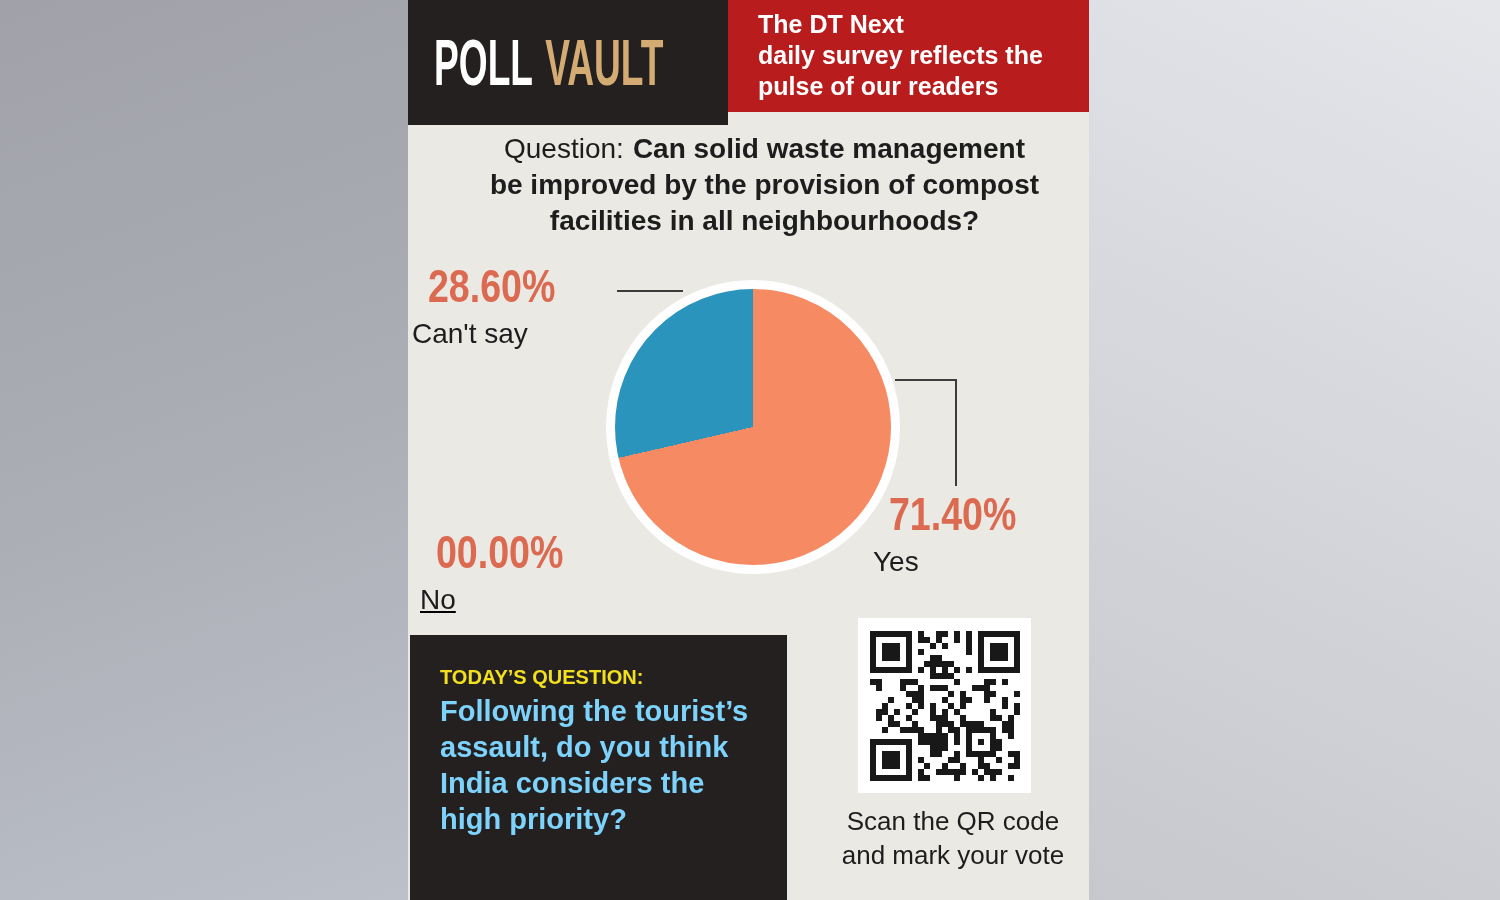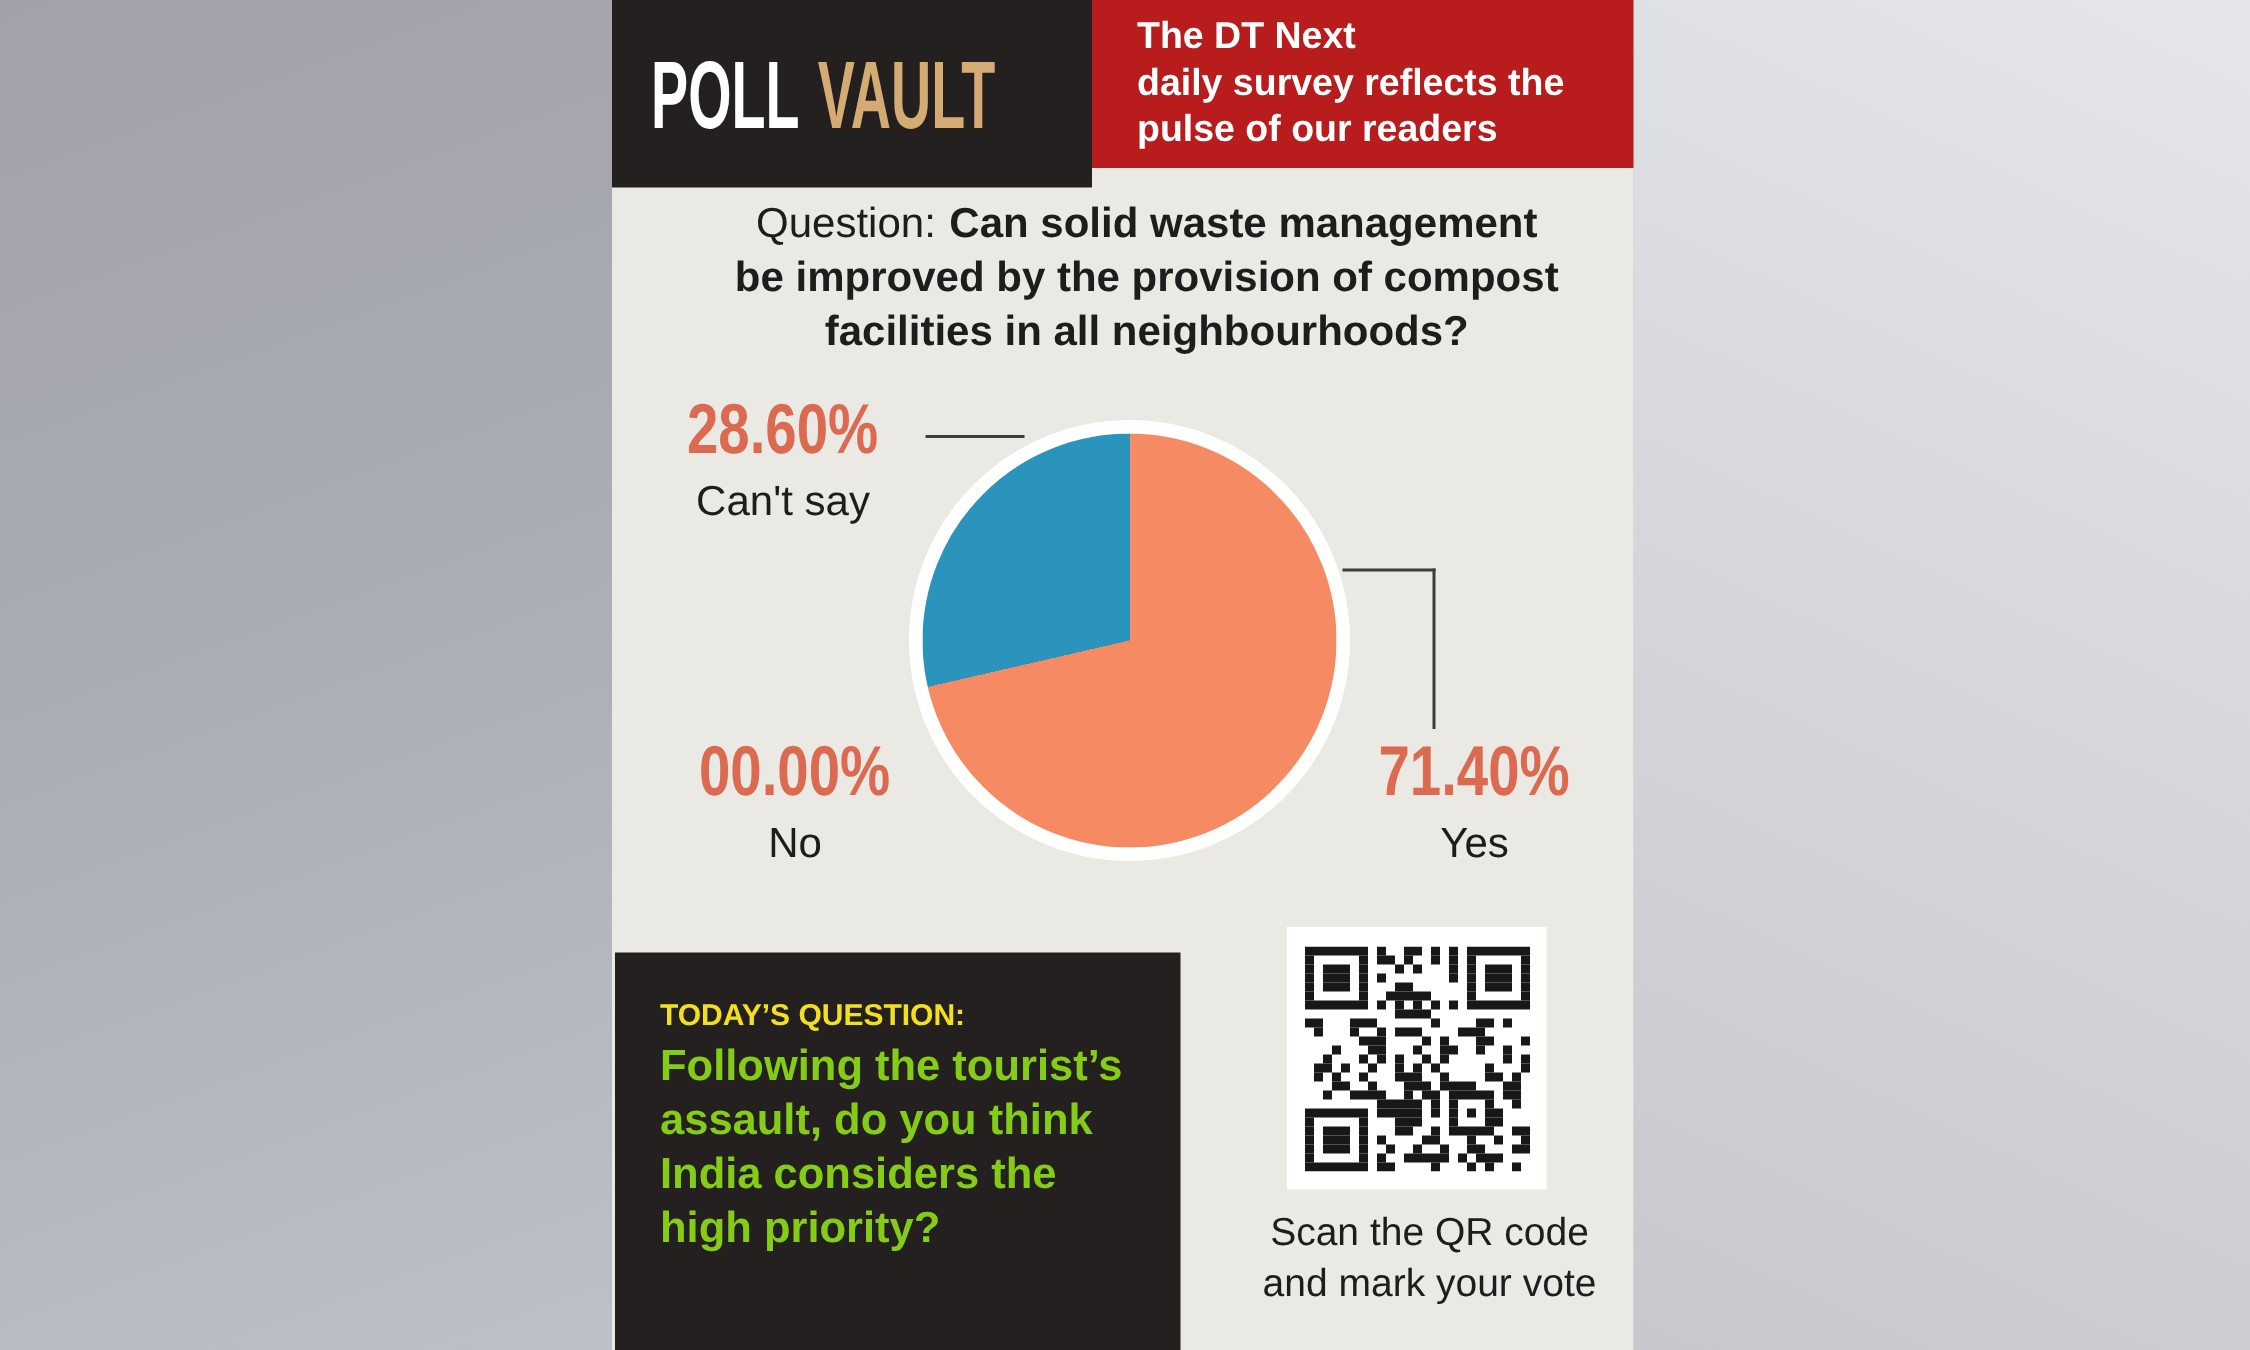--- a/index.html
+++ b/index.html
@@ -28,39 +28,39 @@
   
   .question{position:absolute;left:16px;top:131px;width:681px;text-align:center;
     color:#1d1d1d;font-size:28px;line-height:36px;font-weight:700;}
   .q-prefix{font-weight:400;margin-right:9px;}
 
   
   .pie{position:absolute;left:198px;top:280px;width:276px;height:276px;border-radius:50%;
     border:9px solid #ffffff;}
 
   
-  .callout{position:absolute;width:220px;text-align:center;}
+  .callout{position:absolute;width:220px;}
   .pct{display:inline-block;font-weight:700;font-size:47px;line-height:1;color:#db6a50;
     transform:scaleX(0.8);white-space:nowrap;}
   .slice-word{margin-top:10px;font-size:28px;line-height:30px;color:#1d1d1d;}
   .co-cant{left:4px;top:262px;}
-  .co-no{left:12px;top:490px;}
+  .co-no{left:12px;top:528px;text-decoration:underline;}
   .co-yes{left:465px;top:490px;}
   .leader{position:absolute;background:transparent;}
   .lh{border-top:2.5px solid #3c3c3c;height:0;}
   .lv{border-left:2.5px solid #3c3c3c;width:0;}
   .leader1{left:209px;top:290px;width:66px;}
   .leader2h{left:487px;top:379px;width:62px;}
   .leader2v{left:547px;top:379px;height:107px;}
 
   
   .today-box{position:absolute;left:2px;top:635px;width:377px;height:265px;background:#242020;
     box-sizing:border-box;padding:26px 18px 0 30px;}
   .today-heading{color:#f2e01f;font-weight:700;font-size:20px;line-height:32px;}
-  .today-line{color:#84cc16;font-weight:700;font-size:29px;line-height:36px;}
+  .today-line{color:#7dd3fc;font-weight:700;font-size:29px;line-height:36px;}
   .today-line:first-of-type{margin-top:2px;}
 
   
   .qr-box{position:absolute;left:450px;top:618px;width:173px;height:175px;background:#ffffff;
     display:flex;align-items:center;justify-content:center;}
   .qr-caption{position:absolute;left:425px;top:804px;width:240px;text-align:center;
     color:#1d1d1d;font-size:26px;line-height:34px;font-weight:400;}
 </style>
 </head>
 <body>

